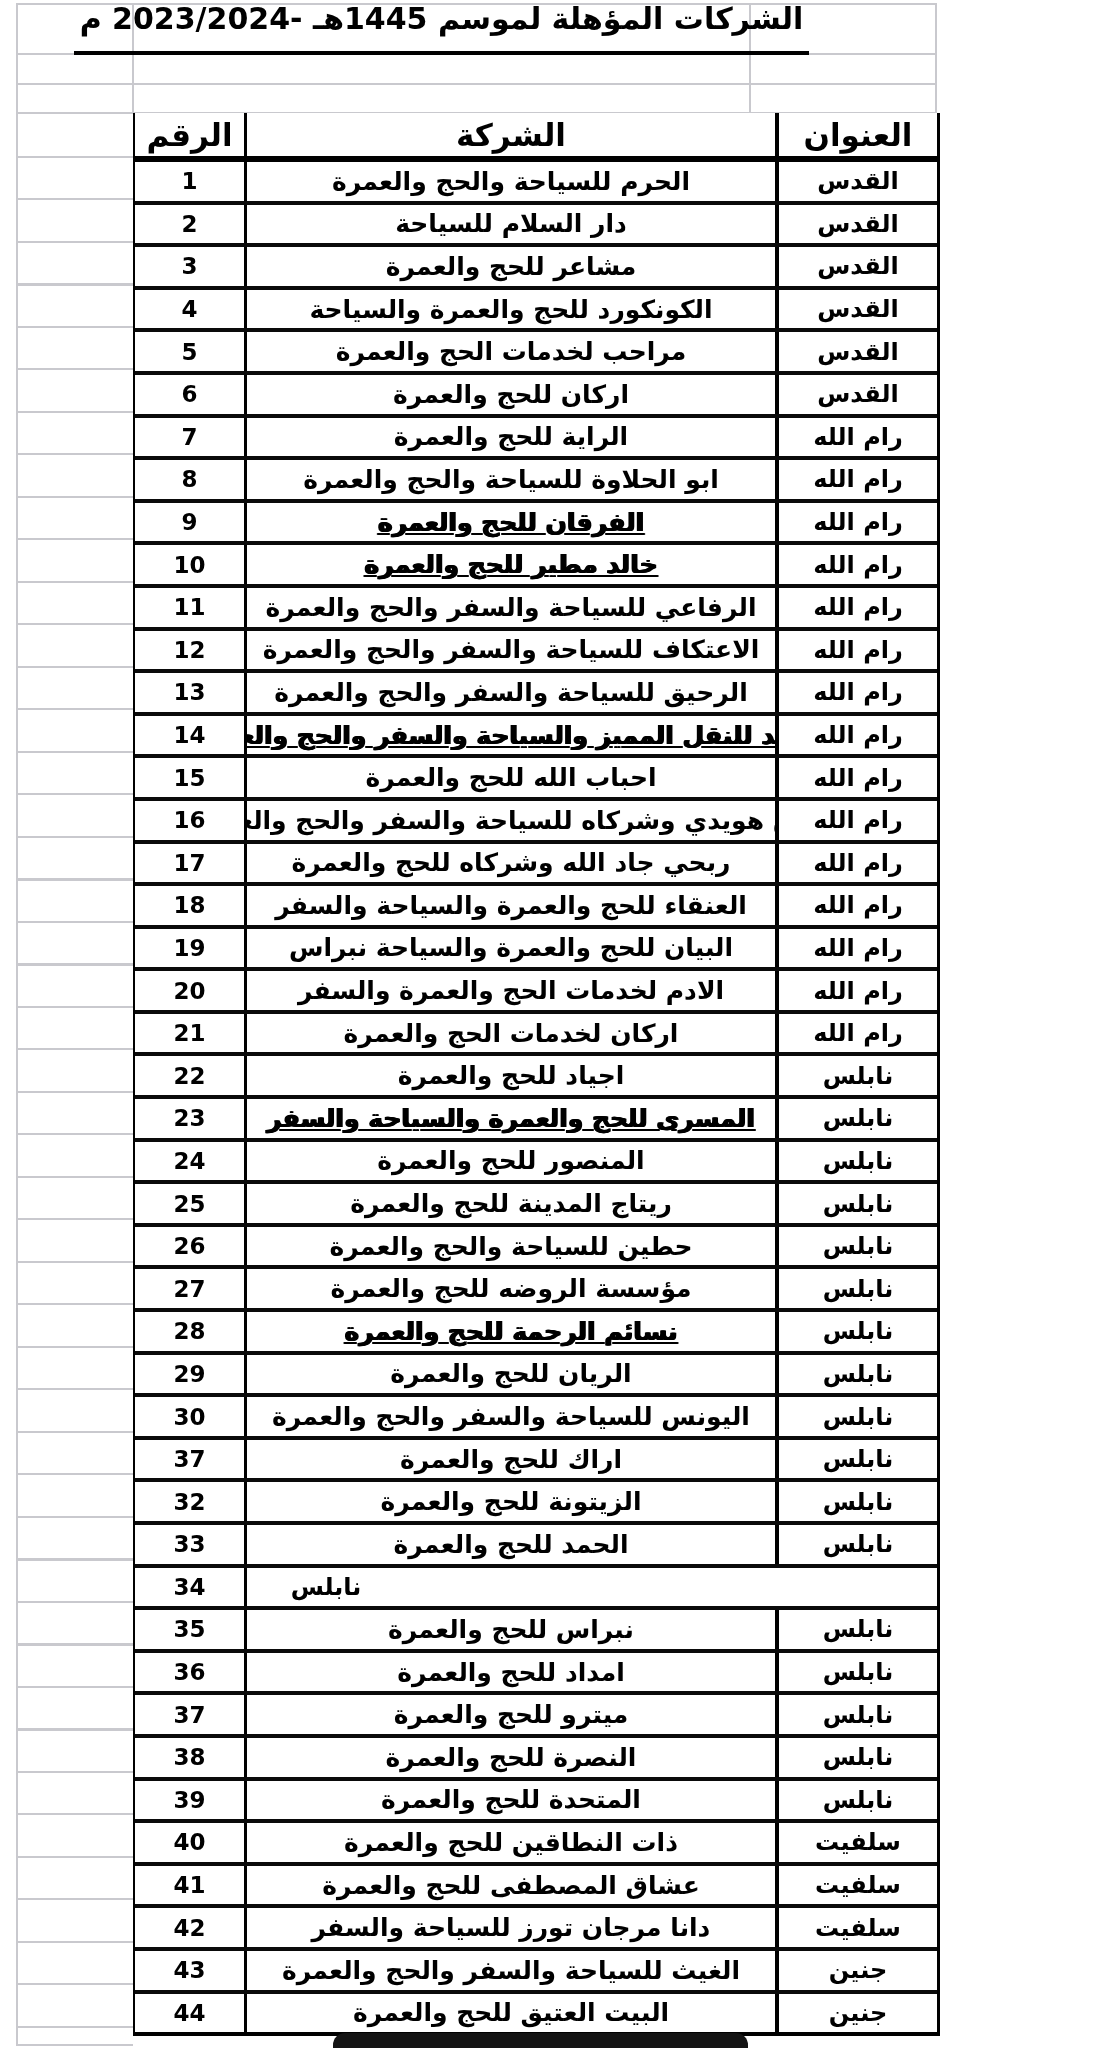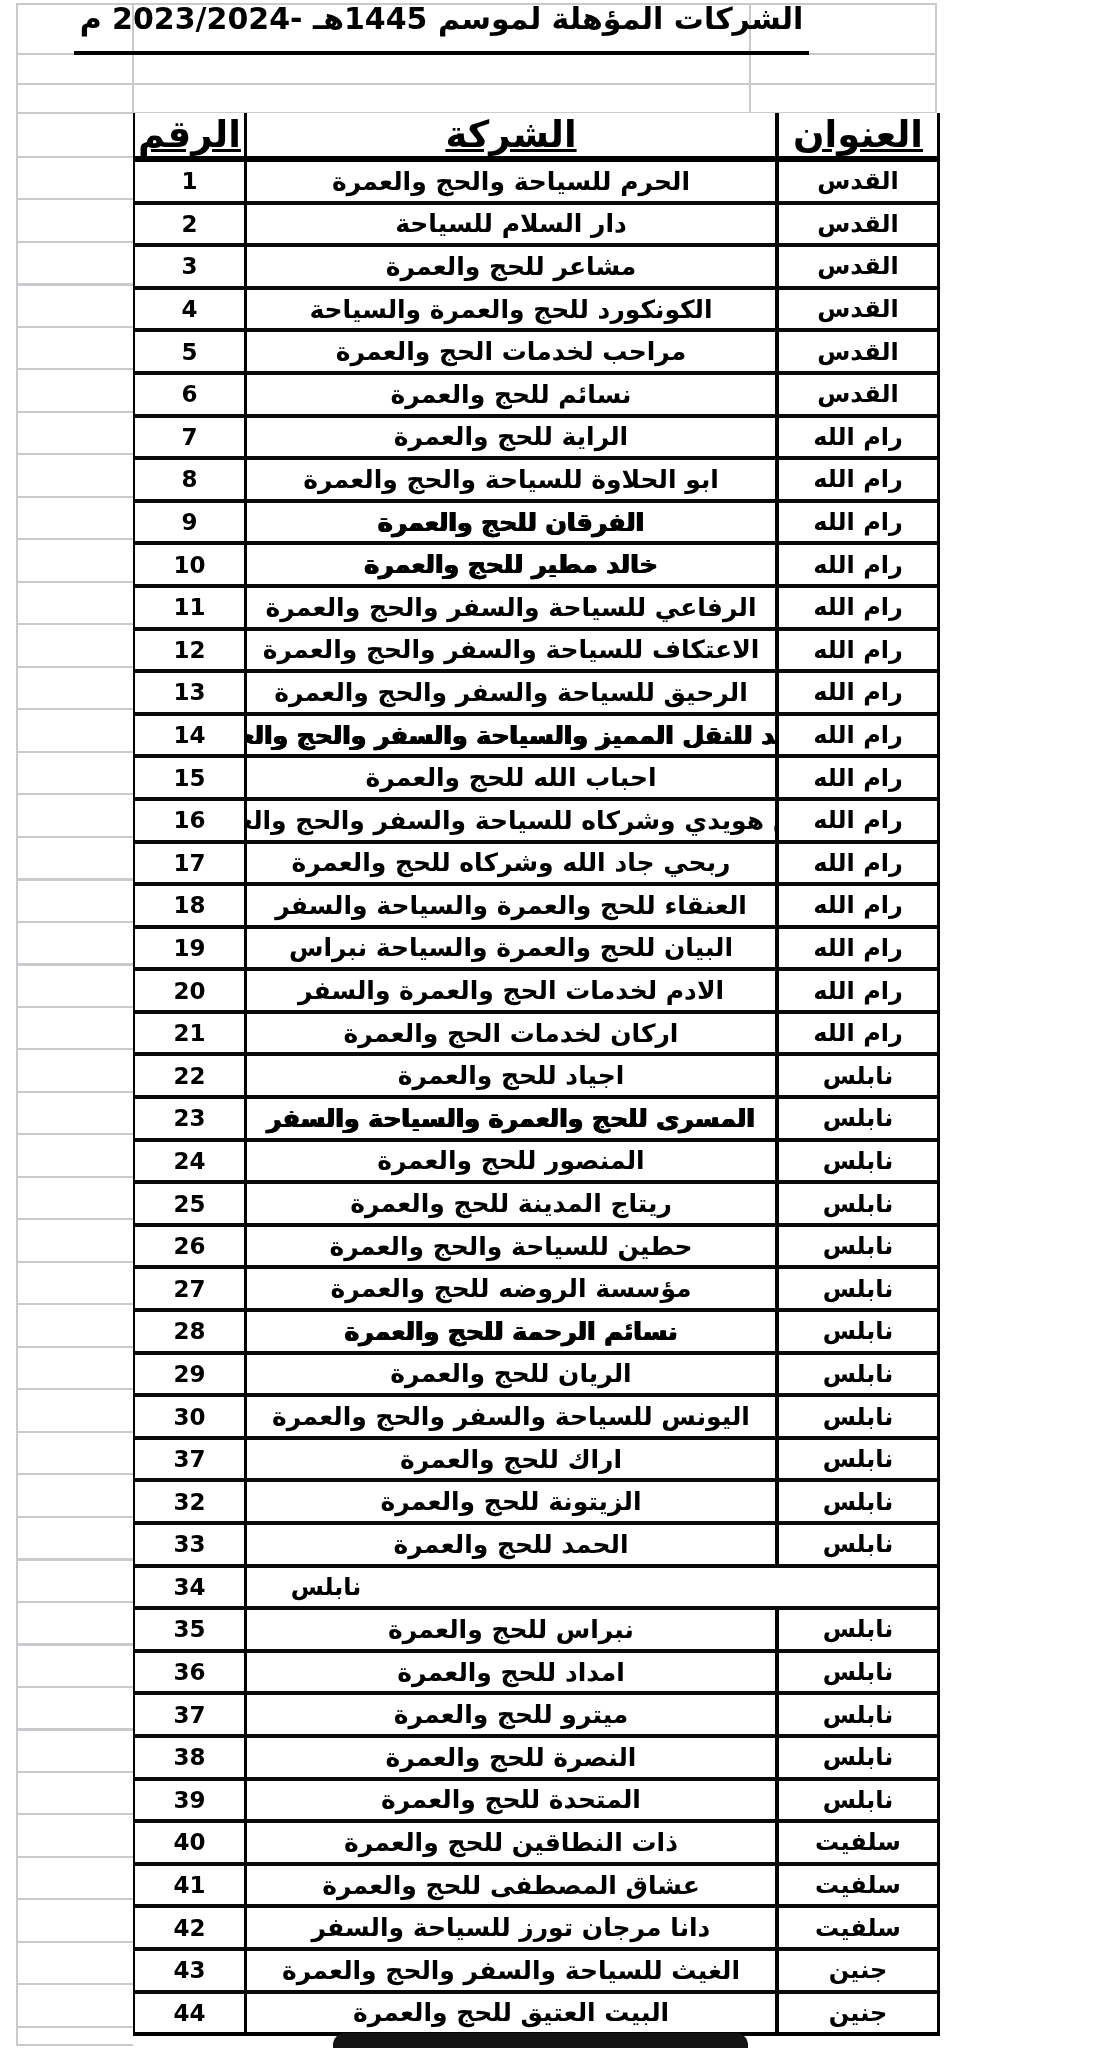--- a/index.html
+++ b/index.html
@@ -34,22 +34,22 @@
     flex:0 0 43px;display:flex;border-bottom:6px solid #000;
   }
   .rows{flex:1 1 auto;display:flex;flex-direction:column;}
   .row{flex:1 1 0;display:flex;border-bottom:4px solid #0a0a0a;min-height:0;}
   .row:last-child{border-bottom:none;}
   .cell{display:flex;align-items:center;justify-content:center;box-sizing:border-box;min-width:0;}
   .cell.num{width:112px;border-right:3px solid #000;font-size:23px;flex:none;}
   .cell.comp{flex:1 1 auto;border-right:4px solid #000;font-size:25px;direction:rtl;
     white-space:nowrap;overflow:hidden;padding:0 8px;}
   .cell.loc{width:158px;font-size:24px;direction:rtl;flex:none;white-space:nowrap;}
-  .header-row .cell{font-size:37px;direction:rtl;text-decoration:underline;}
-  .heavy{text-shadow:0.8px 0 0 #000,-0.8px 0 0 #000;}
+  .header-row .cell{font-size:31px;direction:rtl;}
+  .heavy{text-shadow:0.8px 0 0 #000,-0.8px 0 0 #000;text-decoration:underline;}
   
   .bottom-bar{
     position:absolute;left:333px;top:2033px;width:415px;height:15px;
     background:#141414;border-radius:12px 12px 0 0;
   }
 </style>
 </head>
 <body>
 
 <div class="page">
@@ -98,21 +98,21 @@
           <div class="cell comp">الكونكورد للحج والعمرة والسياحة</div>
           <div class="cell loc">القدس</div>
         </div>
         <div class="row">
           <div class="cell num">5</div>
           <div class="cell comp">مراحب لخدمات الحج والعمرة</div>
           <div class="cell loc">القدس</div>
         </div>
         <div class="row">
           <div class="cell num">6</div>
-          <div class="cell comp">نسائم للحج والعمرة</div>
+          <div class="cell comp">اركان للحج والعمرة</div>
           <div class="cell loc">القدس</div>
         </div>
         <div class="row">
           <div class="cell num">7</div>
           <div class="cell comp">الراية للحج والعمرة</div>
           <div class="cell loc">رام الله</div>
         </div>
         <div class="row">
           <div class="cell num">8</div>
           <div class="cell comp">ابو الحلاوة للسياحة والحج والعمرة</div>

